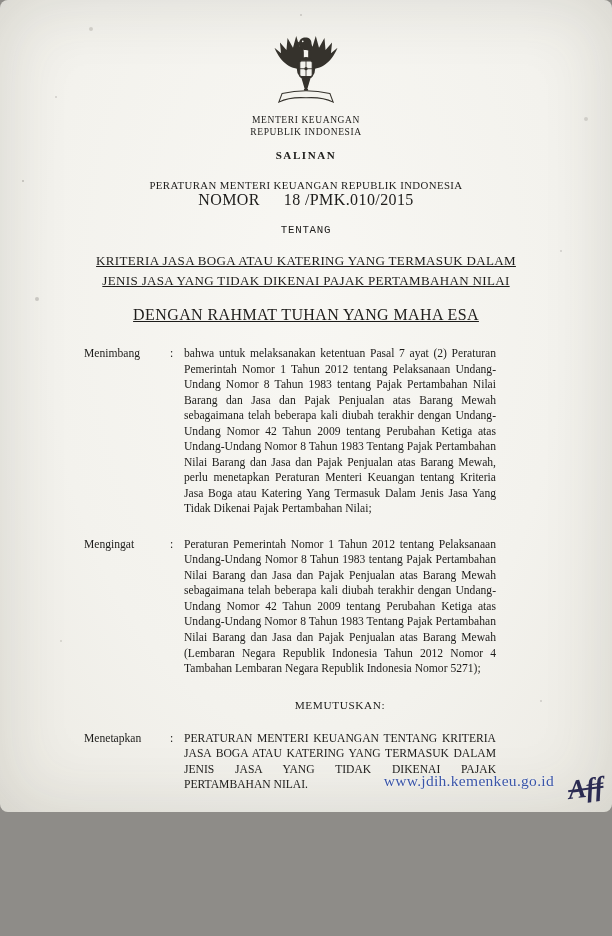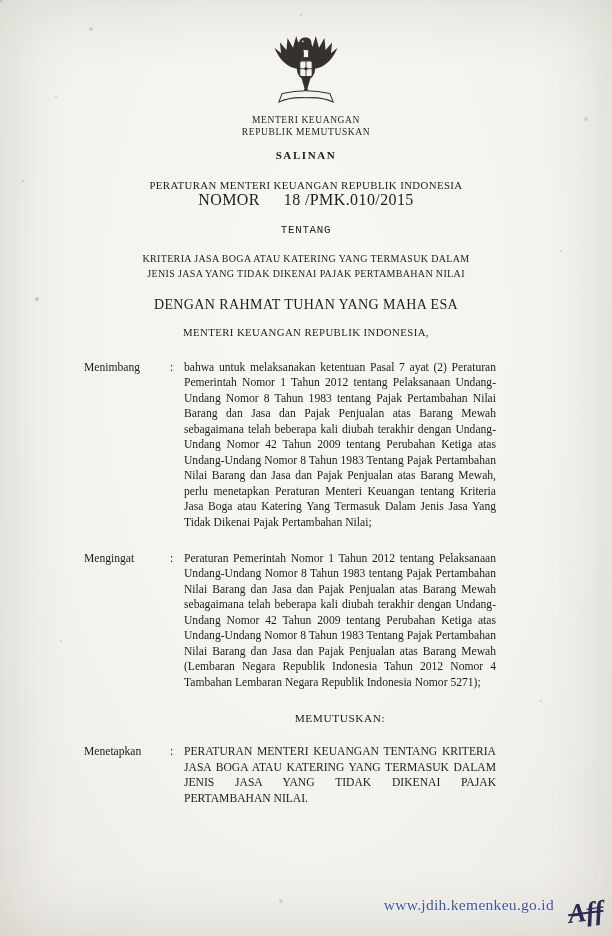--- a/index.html
+++ b/index.html
@@ -3,27 +3,28 @@
 <meta charset="utf-8">
 <style>
   * { box-sizing: border-box; }
   html, body { margin: 0; padding: 0; }
   body {
     background: #8e8c88;
     font-family: "Liberation Serif", serif;
   }
   .page {
     width: 612px;
-    height: 936px;
+    height: 812px;
     margin: 0 auto;
     position: relative;
     overflow: hidden;
     color: #1d1c1a;
     background: radial-gradient(ellipse at 50% 35%, #f8f7f3 0%, #f3f2ed 60%, #eceae3 100%);
     box-shadow: inset 0 0 70px rgba(60,55,45,.14);
+    border-radius: 8px;
   }
   .scan-noise {
     position: absolute; top: 0; left: 0;
     width: 2px; height: 2px; border-radius: 50%;
     background: rgba(70,65,58,.30);
     box-shadow:
       36px 298px 0 1px rgba(70,65,58,.22),
       22px 180px 0 0   rgba(70,65,58,.28),
       55px  96px 0 0   rgba(70,65,58,.20),
       90px  28px 0 1px rgba(70,65,58,.18),
@@ -35,22 +36,22 @@
       280px 900px 0 1px rgba(70,65,58,.16);
   }
   .doc-header { padding-top: 28px; text-align: center; }
   .emblem { display: block; margin: 0 auto 4px; width: 76px; height: 82px; }
   .ministry { font-size: 9.5px; letter-spacing: .6px; line-height: 1.3; }
   .salinan { font-weight: bold; font-size: 11px; letter-spacing: 1.6px; margin-top: 10px; }
   .doc-title { font-size: 10.8px; letter-spacing: .4px; margin-top: 18px; }
   .nomor { font-size: 16px; letter-spacing: .4px; }
   .nomor .val { margin-left: 24px; }
   .tentang { font-size: 10.8px; letter-spacing: .7px; margin-top: 15px; font-family: Liberation Mono, monospace; }
-  .subject { font-size: 10px; letter-spacing: .35px; margin-top: 15px; line-height: 1.55; }
-  .grace { font-size: 14px; letter-spacing: .4px; margin-top: 15px; }
+  .subject { font-size: 13px; letter-spacing: .35px; margin-top: 15px; line-height: 1.55; text-decoration: underline; }
+  .grace { font-size: 16px; letter-spacing: .4px; margin-top: 15px; text-decoration: underline; }
   .authority { font-size: 10.8px; letter-spacing: .4px; margin-top: 13px; }
   .doc-body { margin-top: 22px; padding-left: 84px; padding-right: 116px; }
   .clause { display: flex; margin-bottom: 20px; font-size: 11.6px; line-height: 1.34; }
   .clause-label { width: 86px; flex: none; }
   .clause-colon { width: 14px; flex: none; }
   .clause-text { flex: 1; text-align: justify; }
   .memutuskan {
     font-size: 11.3px; letter-spacing: .6px; text-align: center;
     margin: 22px 0 20px 100px;
   }
@@ -90,34 +91,33 @@
           <line x1="70" y1="60" x2="70" y2="89" stroke="#35322c" stroke-width="1.6"></line>
           <circle cx="70" cy="74.5" r="3" fill="#35322c"></circle>
           <path d="M62,93 L70,120 L78,93 Z"></path>
           <path d="M66,112 L70,126 L74,112 Z"></path>
           <path d="M26,120 Q70,110 114,120 L120,136 Q100,126 70,128 Q40,126 20,136 Z" fill="#f4f3ee" stroke="#35322c" stroke-width="2"></path>
         </g>
       </svg>
     </span>
     <div class="ministry">
       <div>MENTERI KEUANGAN</div>
-      <div>REPUBLIK MEMUTUSKAN</div>
+      <div>REPUBLIK INDONESIA</div>
     </div>
     <div class="salinan">SALINAN</div>
     <div class="doc-title">PERATURAN MENTERI KEUANGAN REPUBLIK INDONESIA</div>
     <div class="nomor">
       <span>NOMOR</span><span class="val">18 /PMK.010/2015</span>
     </div>
     <div class="tentang">TENTANG</div>
     <div class="subject">
       <div>KRITERIA JASA BOGA ATAU KATERING YANG TERMASUK DALAM</div>
       <div>JENIS JASA YANG TIDAK DIKENAI PAJAK PERTAMBAHAN NILAI</div>
     </div>
     <div class="grace">DENGAN RAHMAT TUHAN YANG MAHA ESA</div>
-    <div class="authority">MENTERI KEUANGAN REPUBLIK INDONESIA,</div>
   </header>
 
   <main class="doc-body">
     <div class="clause">
       <div class="clause-label">Menimbang</div>
       <div class="clause-colon">:</div>
       <div class="clause-text">bahwa untuk melaksanakan ketentuan Pasal 7 ayat (2) Peraturan Pemerintah Nomor 1 Tahun 2012 tentang Pelaksanaan Undang-Undang Nomor 8 Tahun 1983 tentang Pajak Pertambahan Nilai Barang dan Jasa dan Pajak Penjualan atas Barang Mewah sebagaimana telah beberapa kali diubah terakhir dengan Undang-Undang Nomor 42 Tahun 2009 tentang Perubahan Ketiga atas Undang-Undang Nomor 8 Tahun 1983 Tentang Pajak Pertambahan Nilai Barang dan Jasa dan Pajak Penjualan atas Barang Mewah, perlu menetapkan Peraturan Menteri Keuangan tentang Kriteria Jasa Boga atau Katering Yang Termasuk Dalam Jenis Jasa Yang Tidak Dikenai Pajak Pertambahan Nilai;</div>
     </div>
 
     <div class="clause">

